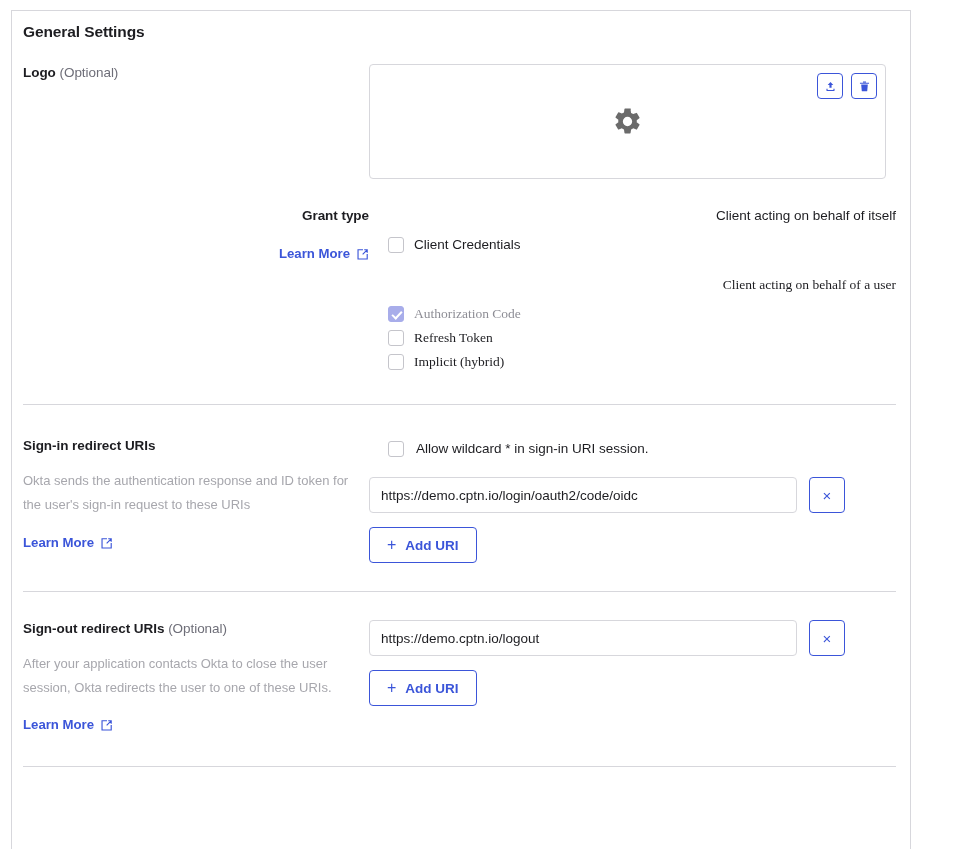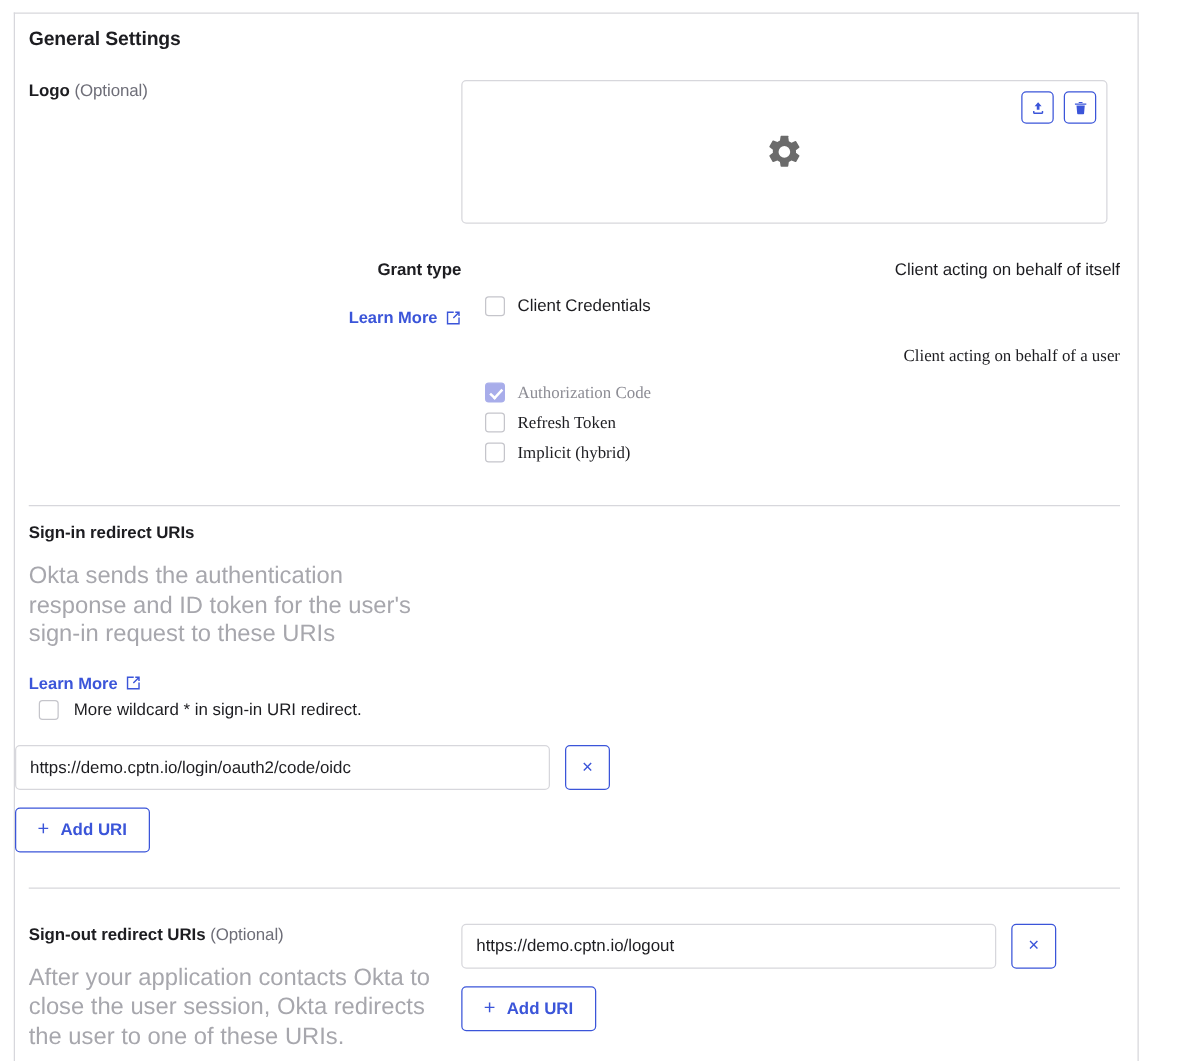--- a/index.html
+++ b/index.html
@@ -40,21 +40,21 @@
     color: #1d1d21;
     letter-spacing: -0.05px;
     line-height: 18px;
   }
   .label .optional {
     font-weight: normal;
     color: #6e6e78;
     margin-top: 22px;
   }
   .helper {
-    font-size: 19px;
+    font-size: 13px;
     color: #a7a7ad;
     line-height: 23.5px;
     margin-top: 14px;
     max-width: 330px;
   }
 
   .learn-more {
     display: inline-flex;
     align-items: center;
     gap: 6px;
@@ -275,38 +275,38 @@
             <span class="cb"></span>
             <span class="cb-label">Implicit (hybrid)</span>
           </div>
         </div>
 
       </div>
     </div>
 
     <div class="divider" style="margin-top:30px;"></div>
 
-    <div class="row" style="margin-top: 12px; flex-direction: column;">
+    <div class="row" style="margin-top: 32px;">
       <div class="col-left">
         <div class="label">Sign-in redirect URIs</div>
         <div class="helper">Okta sends the authentication response and ID token for the user's sign-in request to these URIs</div>
         <a class="learn-more" style="margin-top:19px;">
           <span>Learn More</span>
           <span class="ext">
             <svg width="13" height="13" viewBox="0 0 16 16" aria-hidden="true">
               <path fill="none" stroke="#3b55d9" stroke-width="1.4" d="M8.6 2.2H2.5v11.3h11.3V7.4"></path>
               <path fill="none" stroke="#3b55d9" stroke-width="1.4" d="M10.1 2.2h3.7v3.7M13.4 2.6 8.2 7.8"></path>
             </svg>
           </span>
         </a>
       </div>
       <div class="col-right">
         <div class="cb-row" style="gap:12px;">
           <span class="cb"></span>
-          <span class="cb-label">More wildcard * in sign-in URI redirect.</span>
+          <span class="cb-label">Allow wildcard * in sign-in URI session.</span>
         </div>
         <div class="uri-row" style="margin-top:16px;">
           <div class="uri-input-wrap">
             <input class="text-input" type="text" value="https://demo.cptn.io/login/oauth2/code/oidc" style="">
           </div>
           <button class="x-btn">×</button>
         </div>
         <button class="add-btn" style="margin-top:14px;">
           <span class="plus">+</span>
           <span>Add URI</span>

